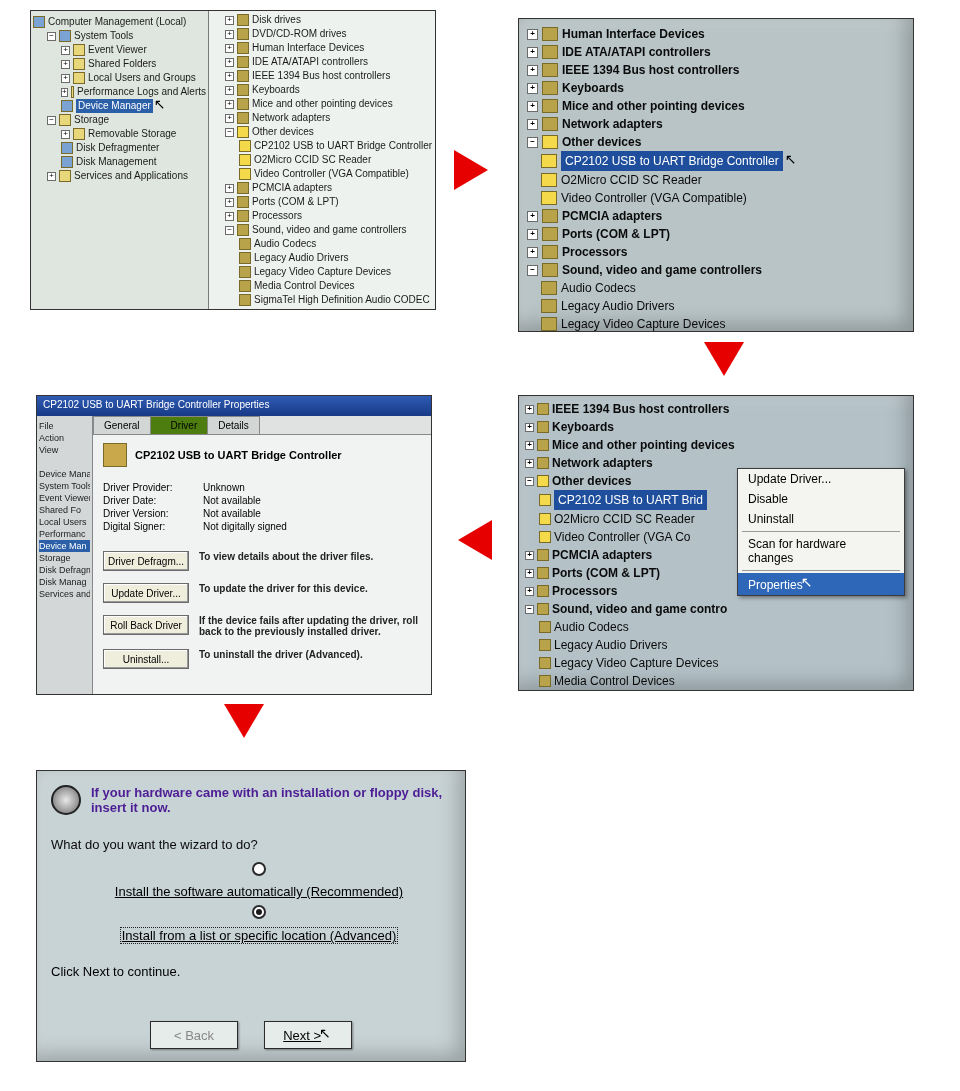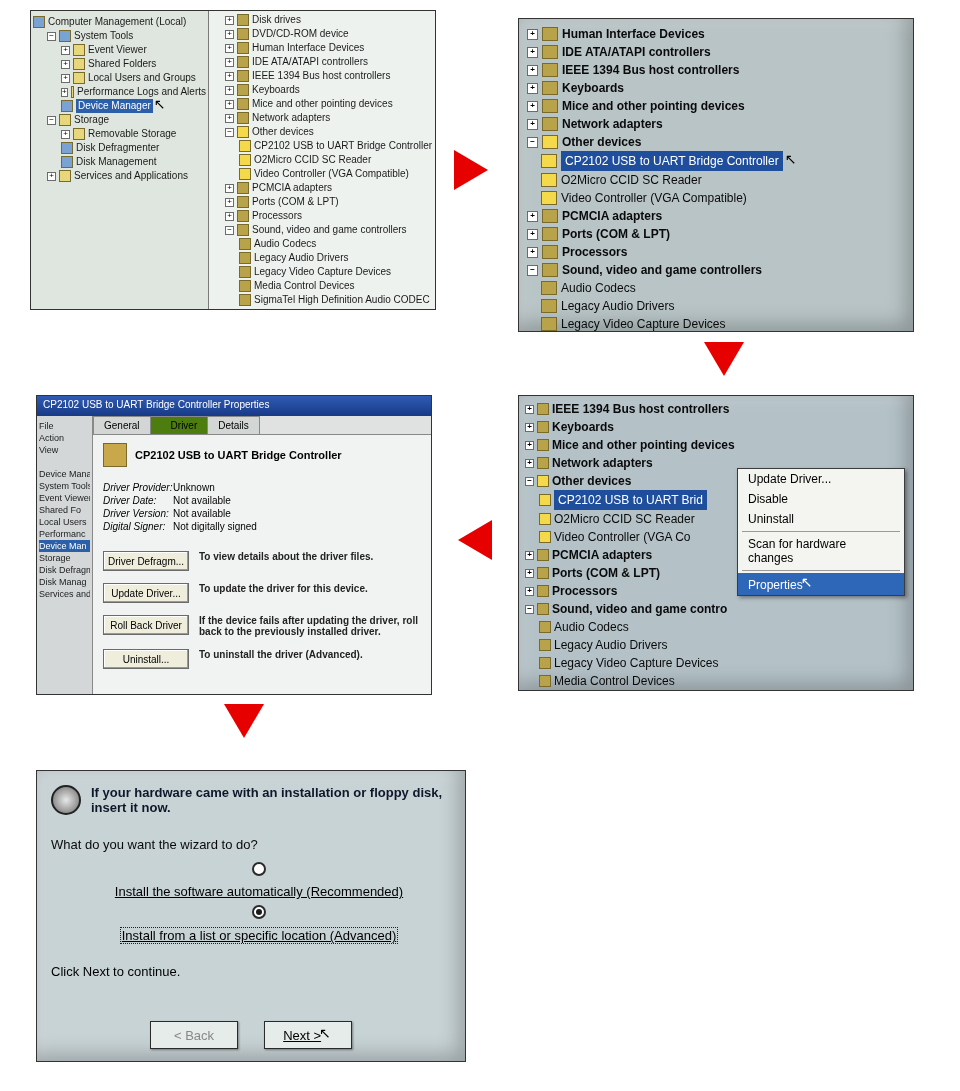--- a/index.html
+++ b/index.html
@@ -67,32 +67,32 @@
   #p4 .body { display:flex; height:calc(100% - 20px); background:#e6e9ea; }
   #p4 .sidel { width:56px; background:#d3d7d8; border-right:1px solid #888; font-size:9px; line-height:12px; padding:4px 2px; color:#222; }
   #p4 .sidel div { white-space:nowrap; overflow:hidden; }
   #p4 .main { flex:1; background:#f1f3f2; padding:0; position:relative; }
   .tabs { display:flex; background:#dfe2e1; border-bottom:1px solid #888; font-size:10px; }
   .tab  { padding:3px 10px; border:1px solid #888; border-bottom:none; background:#d2d6d5; margin-right:-1px; }
   .tab.act { background:#4d7c0f;padding-left:20px; }
   .prophdr { display:flex; align-items:center; gap:8px; padding:8px 10px; font-size:11px; font-weight:bold; }
   .propicon { width:24px; height:24px; background:#c8a84a; border:1px solid #7a6a2a; }
   .kv { display:flex; font-size:10px; padding:1px 10px; }
-  .kv .k { width:70px;font-style:italic; }
+  .kv .k { width:100px; }
   .btnrow { display:flex; align-items:flex-start; gap:10px; padding:6px 10px; font-size:10px; }
   .xpbtn {
     width:86px; height:20px; background:#efeedd; border:1px solid #6b6b6b;
     display:flex; align-items:center; justify-content:center; font-size:10px;
     box-shadow: inset -1px -1px 0 #999, inset 1px 1px 0 #fff;
   }
   .btnrow .desc { flex:1; color:#222;font-weight:bold; }
 
   
   #p5 { left: 36px; top: 770px; width: 430px; height: 292px; background:#c8d3d6; }
-  #p5 .top { display:flex; align-items:flex-start; gap:10px; padding:14px 14px 4px 14px; font-size:13px; font-weight:bold; color:#0f172a; }
+  #p5 .top { display:flex; align-items:flex-start; gap:10px; padding:14px 14px 4px 14px; font-size:13px; font-weight:bold; color:#4c1d95; }
   #p5 .cdicon { width:30px; height:30px; border-radius:50%; background:radial-gradient(#e8e8e8,#6a6a6a); border:2px solid #222; flex-shrink:0; }
   #p5 .q { padding:18px 14px 6px 14px; font-size:13px; color:#0a0a0a; }
   #p5 .opt { display:flex; align-items:center; gap:8px; padding:4px 14px 2px 30px; font-size:13px;flex-direction:column; }
   #p5 .radio { width:14px; height:14px; border-radius:50%; background:#fff; border:2px solid #2a2a2a; display:flex; align-items:center; justify-content:center; }
   #p5 .radio .dot { width:6px; height:6px; border-radius:50%; background:#1a1a1a; }
   #p5 .next { padding:18px 14px; font-size:13px; }
   #p5 .btnbar { position:absolute; bottom:12px; left:0; right:0; display:flex; justify-content:center; gap:26px; }
   #p5 .wbtn {
     width:88px; height:28px; background:#e6ecea; border:1px solid #2a2a2a;
     display:flex; align-items:center; justify-content:center; font-size:13px;
@@ -169,21 +169,21 @@
 
     <div class="right">
       <div class="ti ind1">
           <span class="exp">+</span>
           <span class="ico"></span>
           <span>Disk drives</span>
         </div>
       <div class="ti ind1">
           <span class="exp">+</span>
           <span class="ico"></span>
-          <span>DVD/CD-ROM device</span>
+          <span>DVD/CD-ROM drives</span>
         </div>
       <div class="ti ind1">
           <span class="exp">+</span>
           <span class="ico"></span>
           <span>Human Interface Devices</span>
         </div>
       <div class="ti ind1">
           <span class="exp">+</span>
           <span class="ico"></span>
           <span>IDE ATA/ATAPI controllers</span>

